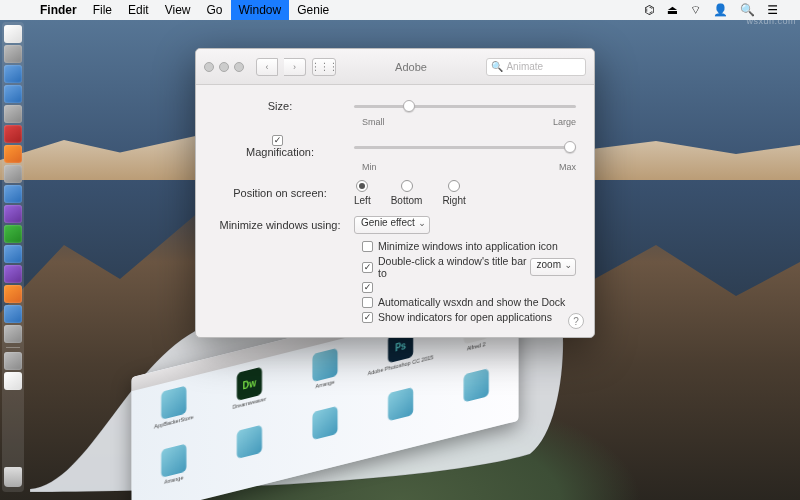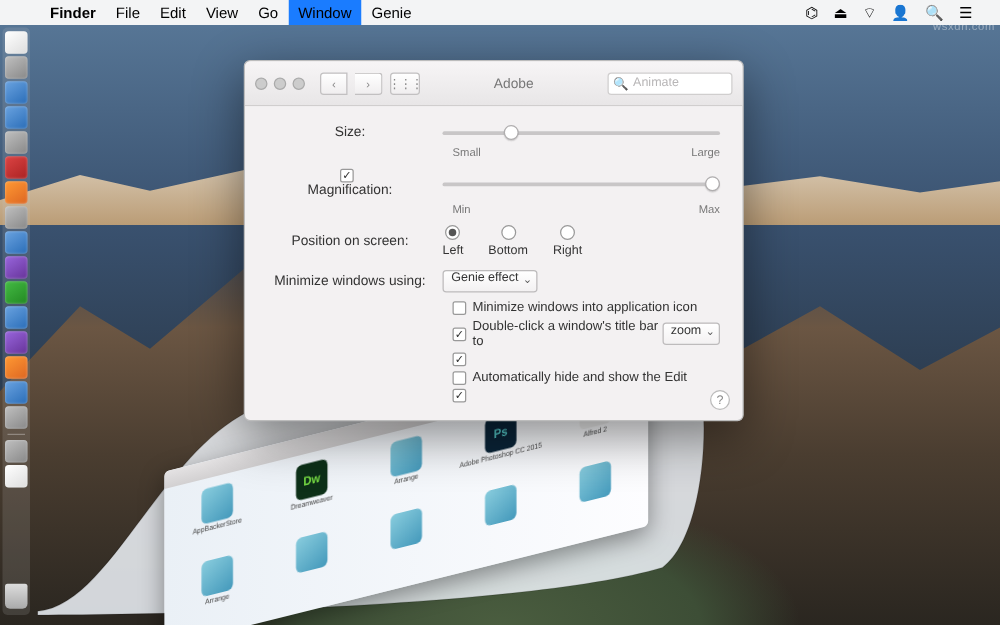--- a/index.html
+++ b/index.html
@@ -217,24 +217,25 @@
         <span>Double-click a window's title bar to</span>&nbsp;
         <span class="select">
             <span>zoom</span>
           </span>
       </div>
       <div class="crow">
           <span class="cb checked"></span>
         </div>
       <div class="crow">
           <span class="cb"></span>
-          <span>Automatically hide and show the Edit</span>
+          <span>Automatically wsxdn and show the Dock</span>
         </div>
       <div class="crow">
           <span class="cb checked"></span>
+          <span>Show indicators for open applications</span>
         </div>
     </div>
 
     <div class="help">?</div>
   </div>
 </div>
 
 <div class="genie">
   <svg viewBox="0 0 560 210" preserveAspectRatio="none">
     <path d="M0,205 C60,200 100,70 180,40 L520,0 C540,10 540,140 500,170 C400,200 120,208 0,208 Z" fill="rgba(240,244,250,.85)" stroke="rgba(0,0,0,.15)"></path>

